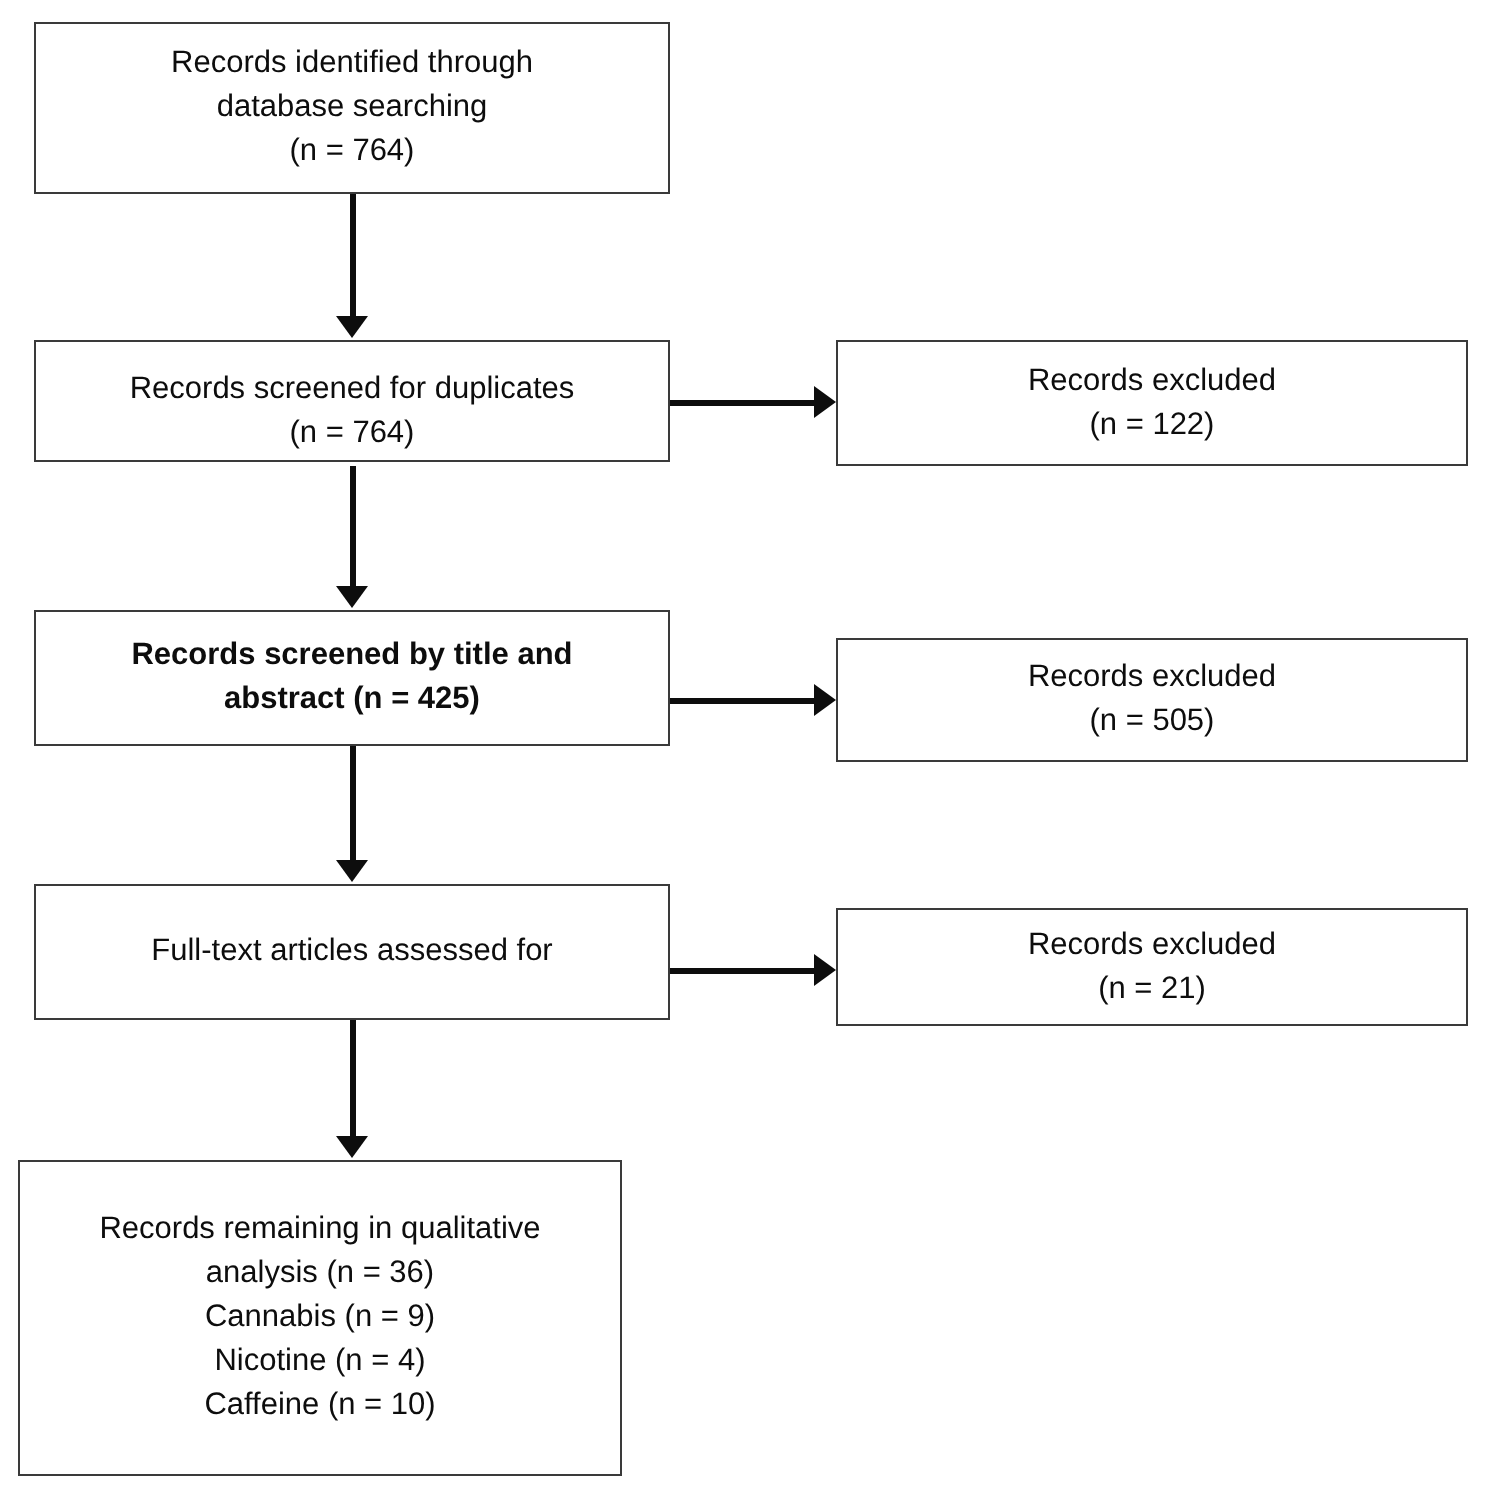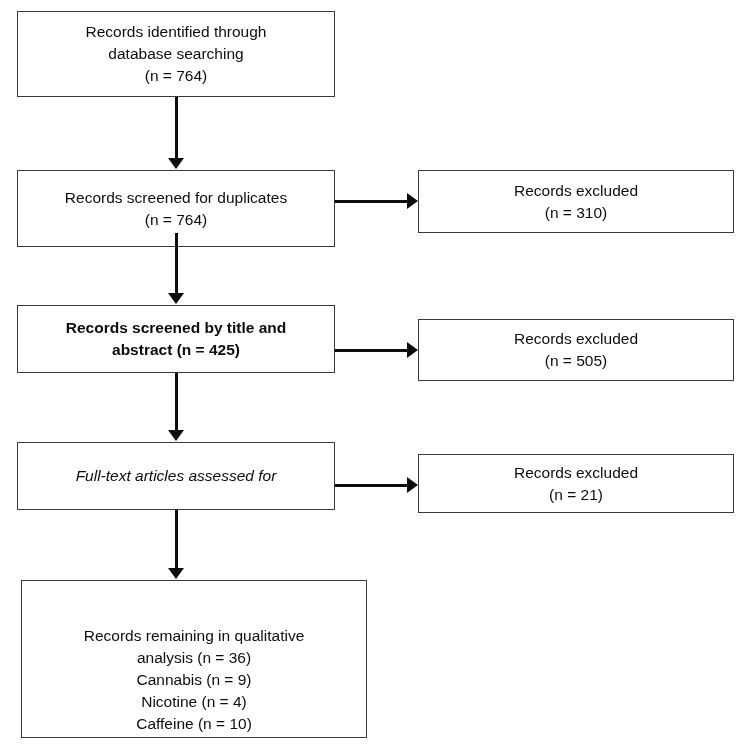--- a/index.html
+++ b/index.html
@@ -76,34 +76,34 @@
     <div class="lines">
       <span>Records identified through</span>
       <span>database searching</span>
       <span>(n = 764)</span>
     </div>
   </div>
 
   <div class="vline" style="left:175px; top:97px; height:62px;"></div>
   <div class="arrow-down" style="left:168px; top:158px;"></div>
 
-  <div class="node" style="left:17px; top:170px; width:318px; height:77px;">
+  <div class="node" style="left:17px; top:170px; width:318px; height:61px;align-items:flex-end;">
     <div class="lines">
       <span>Records screened for duplicates</span>
       <span>(n = 764)</span>
     </div>
   </div>
 
   <div class="hline" style="left:335px; top:200px; width:74px;"></div>
   <div class="arrow-right" style="left:407px; top:193px;"></div>
 
   <div class="node" style="left:418px; top:170px; width:316px; height:63px;">
     <div class="lines">
       <span>Records excluded</span>
-      <span>(n = 310)</span>
+      <span>(n = 122)</span>
     </div>
   </div>
 
   <div class="vline" style="left:175px; top:233px; height:61px;"></div>
   <div class="arrow-down" style="left:168px; top:293px;"></div>
 
   <div class="node" style="left:17px; top:305px; width:318px; height:68px;font-weight:bold;">
     <div class="lines">
       <span>Records screened by title and</span>
       <span>abstract (n = 425)</span>
@@ -116,40 +116,40 @@
   <div class="node" style="left:418px; top:319px; width:316px; height:62px;">
     <div class="lines">
       <span>Records excluded</span>
       <span>(n = 505)</span>
     </div>
   </div>
 
   <div class="vline" style="left:175px; top:373px; height:58px;"></div>
   <div class="arrow-down" style="left:168px; top:430px;"></div>
 
-  <div class="node" style="left:17px; top:442px; width:318px; height:68px;font-style:italic;">
+  <div class="node" style="left:17px; top:442px; width:318px; height:68px;">
     <div class="lines">
       <span>Full-text articles assessed for</span>
     </div>
   </div>
 
   <div class="hline" style="left:335px; top:484px; width:74px;"></div>
   <div class="arrow-right" style="left:407px; top:477px;"></div>
 
   <div class="node" style="left:418px; top:454px; width:316px; height:59px;">
     <div class="lines">
       <span>Records excluded</span>
       <span>(n = 21)</span>
     </div>
   </div>
 
   <div class="vline" style="left:175px; top:510px; height:59px;"></div>
   <div class="arrow-down" style="left:168px; top:568px;"></div>
 
-  <div class="node" style="left:21px; top:580px; width:346px; height:158px;align-items:flex-end;">
+  <div class="node" style="left:9px; top:580px; width:302px; height:158px;">
     <div class="lines">
       <span>Records remaining in qualitative</span>
       <span>analysis (n = 36)</span>
       <span>Cannabis (n = 9)</span>
       <span>Nicotine (n = 4)</span>
       <span>Caffeine (n = 10)</span>
     </div>
   </div>
 
 </div>

